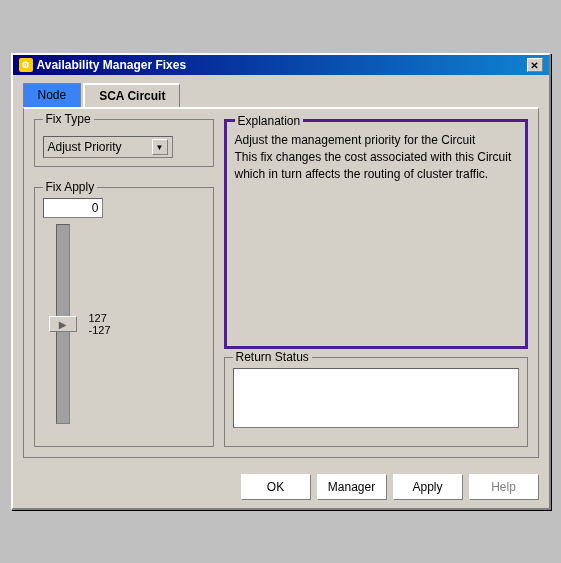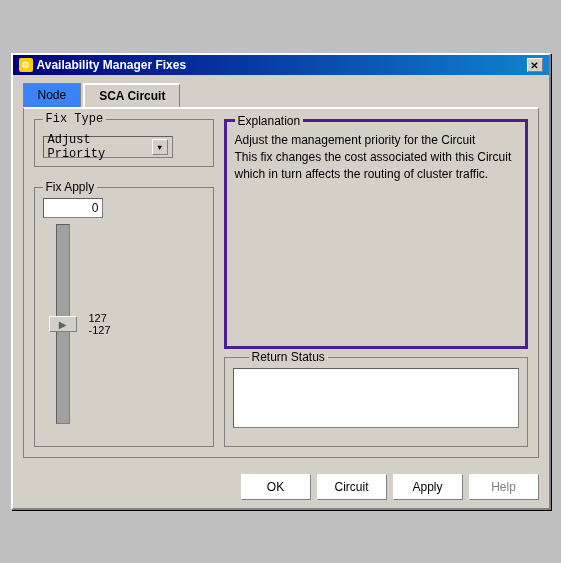--- a/index.html
+++ b/index.html
@@ -123,21 +123,20 @@
     .group-box-title {
       position: absolute;
       top: -8px;
       left: 8px;
       background: #d4d0c8;
       padding: 0 3px;
       font-size: 12px;
     }
     .fix-type-group {
       margin-bottom: 20px;
-      font-family: Liberation Mono, monospace;
     }
     .dropdown-container {
       margin-top: 6px;
       display: flex;
       align-items: center;
     }
     .dropdown {
       width: 130px;
       height: 22px;
       background: #d4d0c8;
@@ -250,21 +249,21 @@
     .return-status-box {
       border: 1px solid #808080;
       background: #d4d0c8;
       position: relative;
       padding: 10px 8px 8px 8px;
       min-height: 90px;
     }
     .return-status-title {
       position: absolute;
       top: -8px;
-      left: 24px;
+      left: 8px;
       background: #d4d0c8;
       padding: 0 3px;
       font-size: 12px;
     }
     .return-status-inner {
       width: 100%;
       height: 60px;
       background: white;
       border: 1px solid #808080;
       border-top-color: #606060;
@@ -360,17 +359,17 @@
             <span class="return-status-title">Return Status</span>
             <div class="return-status-inner"></div>
           </div>
         </div>
       </div>
     </div>
   </div>
 
   <div class="button-bar">
     <button class="btn">OK</button>
-    <button class="btn">Circuit</button>
+    <button class="btn">Manager</button>
     <button class="btn">Apply</button>
     <button class="btn disabled" disabled="">Help</button>
   </div>
 </div>
 
 </body></html>

